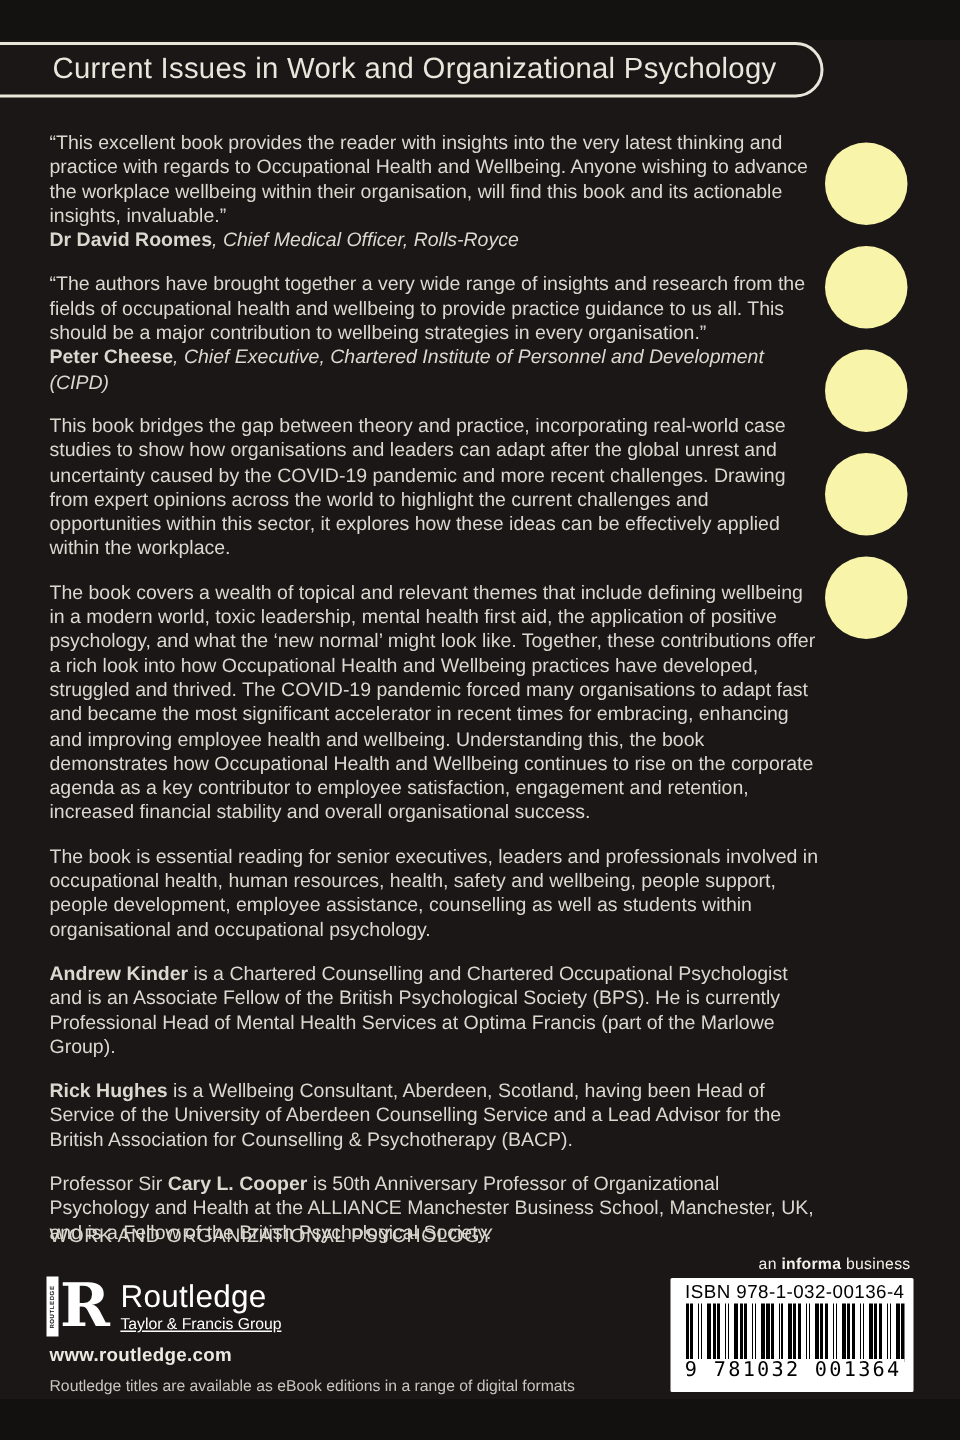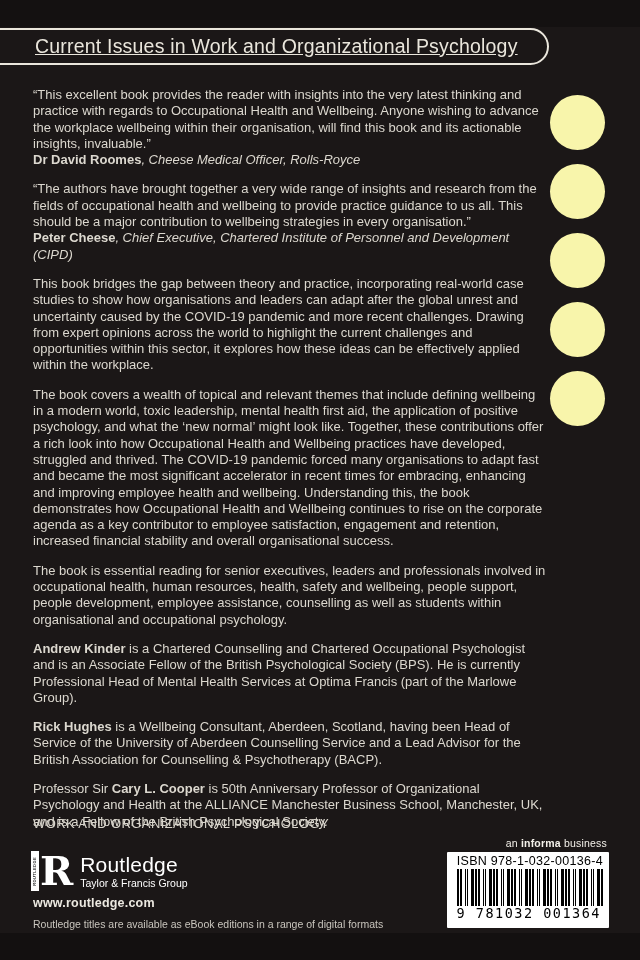--- a/index.html
+++ b/index.html
@@ -18,21 +18,21 @@
   .title-box{
     position:absolute; left:-26px; top:28px;
     width:575px; height:37px;
     border:2px solid #eae6dc;
     border-radius:19px;
     display:flex; align-items:center;
     padding-left:59px; box-sizing:border-box;
   }
   .title-box .title{
     font-size:19.5px; letter-spacing:.2px; color:#eae6dc;
-    white-space:nowrap; font-weight:400;text-decoration:underline;
+    white-space:nowrap; font-weight:400;
   }
   
   .circle{
     position:absolute; left:550px; width:55px; height:55px;
     border-radius:50%; background:var(--circle,#f8f5ab);
   }
   
   .text-col{
     position:absolute; left:33px; top:87px; width:513px;
     font-size:13px; line-height:16.3px; color:var(--ink,#dcd8cf);
@@ -60,21 +60,21 @@
   .logo-strip span{
     font-size:4px; font-weight:bold; letter-spacing:.4px;
     writing-mode:vertical-rl; transform:rotate(180deg); line-height:8px;
   }
   .logo-r{
     font-family:"DejaVu Serif", serif; font-weight:bold;
     font-size:40px; line-height:40px; color:#fff; margin-left:1px;
   }
   .logo-words{margin-left:7px; padding-top:3px;}
   .logo-name{font-size:21px; line-height:22px; color:#fff; font-weight:400; letter-spacing:.2px;}
-  .logo-group{font-size:10.5px; color:#fff; margin-top:1px;}
+  .logo-group{font-size:10.5px; color:#fff; margin-top:1px;text-decoration:underline;}
   .url{
     position:absolute; left:33px; top:896px;
     font-size:12.5px; font-weight:bold; color:#ece9e1; letter-spacing:.2px;
   }
   .ebook{
     position:absolute; left:33px; top:918px;
     font-size:10.5px; color:#c9c5bd;
   }
   
   .barcode-box{
@@ -110,21 +110,21 @@
 
   <div class="circle" style="top:95px"></div>
   <div class="circle" style="top:164px"></div>
   <div class="circle" style="top:233px"></div>
   <div class="circle" style="top:302px"></div>
   <div class="circle" style="top:371px"></div>
 
   <div class="text-col">
 
     <p><span>“This excellent book provides the reader with insights into the very latest thinking and practice with regards to Occupational Health and Wellbeing. Anyone wishing to advance the workplace wellbeing within their organisation, will find this book and its actionable insights, invaluable.”</span><br>
-      <span class="b">Dr David Roomes</span><span class="i">, Cheese Medical Officer, Rolls-Royce</span></p>
+      <span class="b">Dr David Roomes</span><span class="i">, Chief Medical Officer, Rolls-Royce</span></p>
 
     <p><span>“The authors have brought together a very wide range of insights and research from the fields of occupational health and wellbeing to provide practice guidance to us all. This should be a major contribution to wellbeing strategies in every organisation.”</span><br>
       <span class="b">Peter Cheese</span><span class="i">, Chief Executive, Chartered Institute of Personnel and Development (CIPD)</span></p>
 
     <p>This book bridges the gap between theory and practice, incorporating real-world case studies to show how organisations and leaders can adapt after the global unrest and uncertainty caused by the COVID-19 pandemic and more recent challenges. Drawing from expert opinions across the world to highlight the current challenges and opportunities within this sector, it explores how these ideas can be effectively applied within the workplace.</p>
     <p>The book covers a wealth of topical and relevant themes that include defining wellbeing in a modern world, toxic leadership, mental health first aid, the application of positive psychology, and what the ‘new normal’ might look like. Together, these contributions offer a rich look into how Occupational Health and Wellbeing practices have developed, struggled and thrived. The COVID-19 pandemic forced many organisations to adapt fast and became the most significant accelerator in recent times for embracing, enhancing and improving employee health and wellbeing. Understanding this, the book demonstrates how Occupational Health and Wellbeing continues to rise on the corporate agenda as a key contributor to employee satisfaction, engagement and retention, increased financial stability and overall organisational success.</p>
     <p>The book is essential reading for senior executives, leaders and professionals involved in occupational health, human resources, health, safety and wellbeing, people support, people development, employee assistance, counselling as well as students within organisational and occupational psychology.</p>
 
     <p><span></span><span class="b">Andrew Kinder</span><span> is a Chartered Counselling and Chartered Occupational Psychologist and is an Associate Fellow of the British Psychological Society (BPS). He is currently Professional Head of Mental Health Services at Optima Francis (part of the Marlowe Group).</span></p>
 

